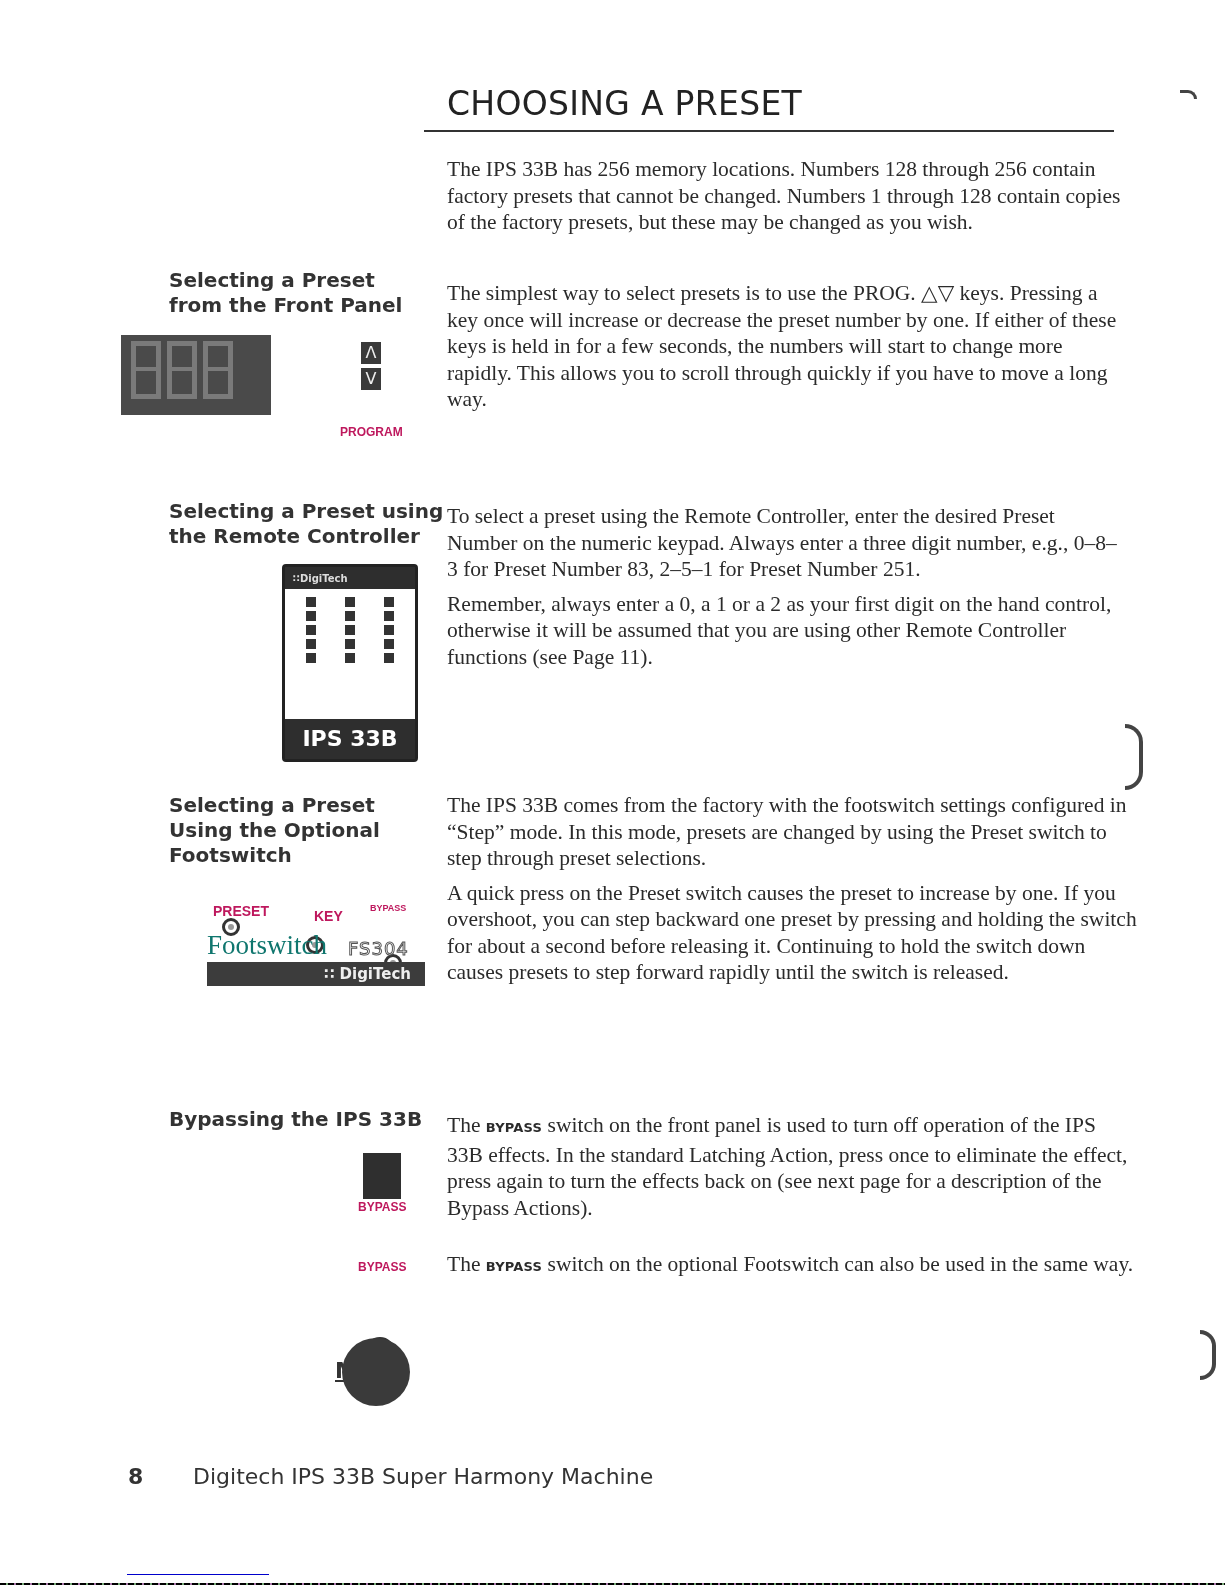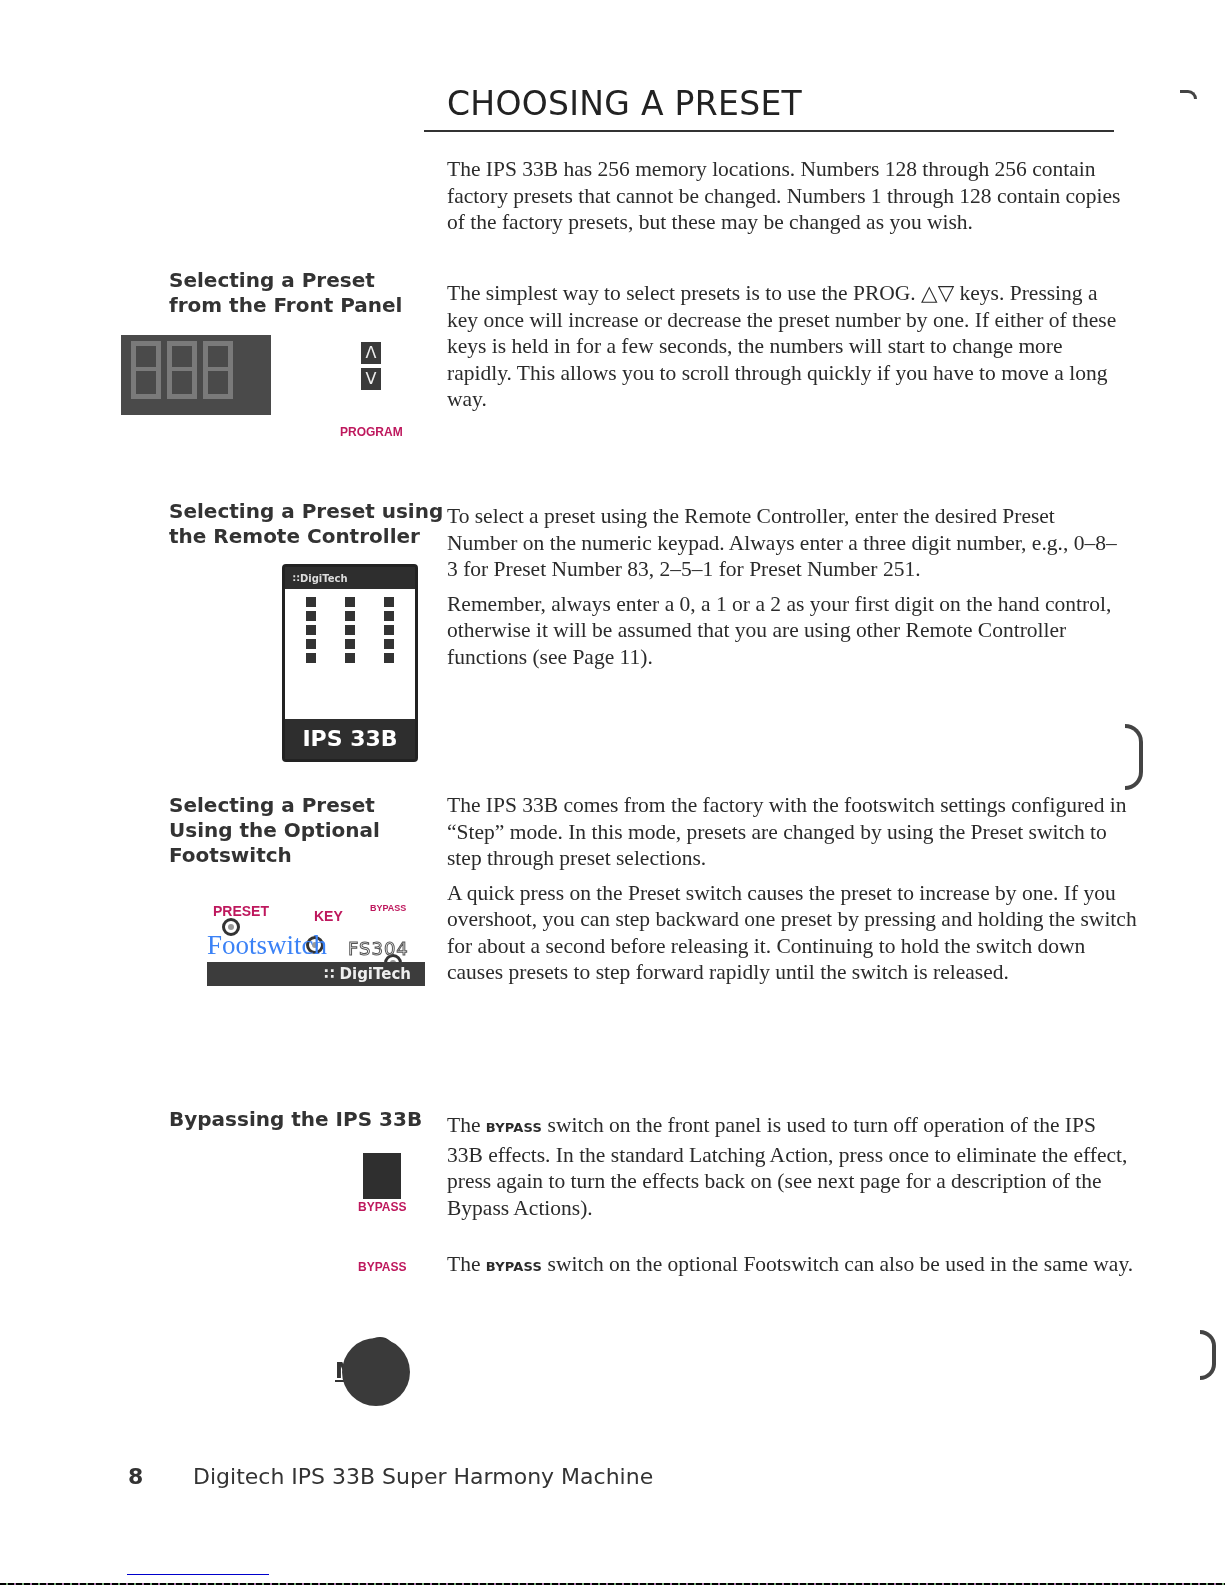--- a/index.html
+++ b/index.html
@@ -19,21 +19,21 @@
   .key { width: 20px; height: 22px; background: #3a3a3a; color: #eee; font-size: 16px; line-height: 22px; text-align: center; font-family: "DejaVu Sans", sans-serif; }
   
   .remote { border: 3px solid #222; border-radius: 4px; background: #fff; box-sizing: border-box; }
   .remote-top { background: #2e2e2e; color: #ddd; font-family: "DejaVu Sans", sans-serif; font-size: 10px; font-weight: bold; padding: 6px 8px; height: 22px; box-sizing: border-box; }
   .remote-pad { display: grid; grid-template-columns: repeat(3, 1fr); row-gap: 4px; padding: 8px 6px; }
   .rbtn { width: 10px; height: 10px; background: #333; margin: 0 auto; }
   .remote-bottom { background: #2e2e2e; color: #fff; font-family: "DejaVu Sans", sans-serif; font-weight: bold; font-size: 22px; text-align: center; height: 40px; line-height: 40px; }
   
   .jack { width: 18px; height: 18px; border-radius: 50%; border: 3px solid #333; background: #fff; box-sizing: border-box; position: relative; }
   .jack::after { content: ""; position: absolute; left: 3px; top: 3px; width: 6px; height: 6px; border-radius: 50%; background: #999; }
-  .fs-brand { font-family: "Liberation Serif", serif; font-size: 27px; color: #3b82f6; }
+  .fs-brand { font-family: "Liberation Serif", serif; font-size: 27px; color: #0f766e; }
   .fs-model { font-family: "DejaVu Sans", sans-serif; font-size: 18px; color: #fff; -webkit-text-stroke: 1px #555; letter-spacing: 1px; }
   .fs-bar { background: #3c3c3c; color: #eee; font-family: "DejaVu Sans", sans-serif; font-weight: bold; font-size: 15px; text-align: right; padding-right: 14px; line-height: 24px; }
   .bypass-btn { background: #2f2f2f; }
   .midi { border-radius: 50%; background: #3a3a3a; }
   .footer { font-family: "DejaVu Sans", sans-serif; font-size: 22px; color: #333; }
   .margin-mark { border: 4px solid #444; border-left: none; border-radius: 0 20px 20px 0; }
 </style>
 </head>
 <body>
 

